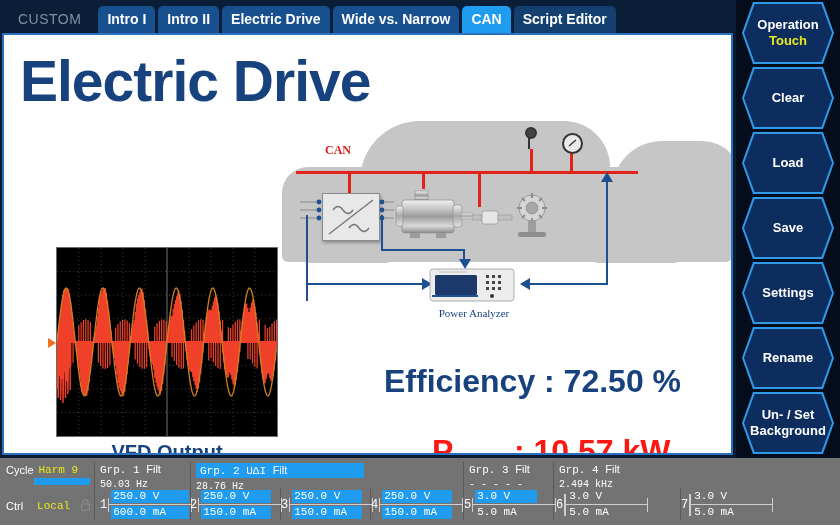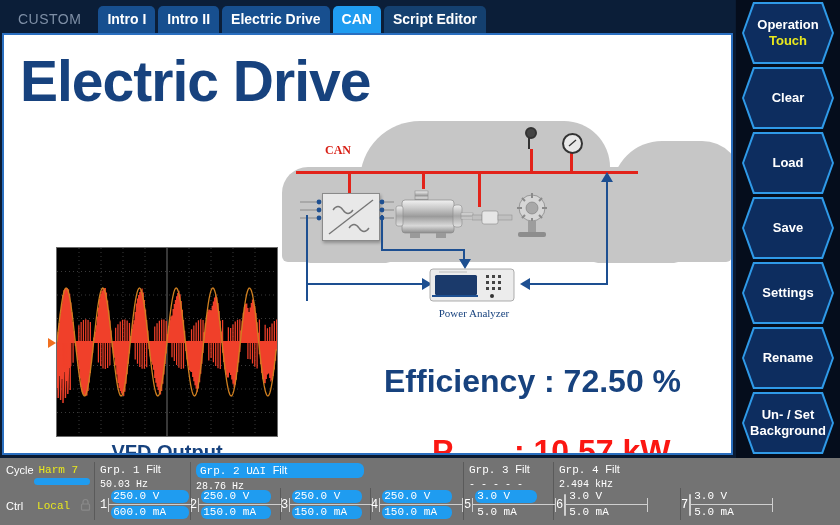--- a/index.html
+++ b/index.html
@@ -89,21 +89,21 @@
   .key .txt{position:absolute;inset:0;display:flex;flex-direction:column;align-items:center;
     justify-content:center;color:#fff;font-size:13px;font-weight:bold;line-height:1.25;text-align:center;}
   .key .txt .sub{color:#e8e81e;}
 
   
   #status{position:absolute;left:0;top:458px;width:840px;height:67px;background:#737373;color:#fff;
     font-family:"Liberation Mono",monospace;font-size:11px;}
   .vsep{position:absolute;top:4px;width:1px;height:58px;background:#5a5a5a;}
   .lbl{color:#ffffff;}
   .yel{color:#e8e81e;}
-  .bluebar{background:#1f9cf0;border-radius:6px;}
+  .bluebar{background:#1f9cf0;}
   .sec{position:absolute;top:2px;}
   .grphdr{white-space:nowrap;font-size:11px;}
   .grpfreq{white-space:nowrap;font-size:10px;color:#fff;margin-top:3px;}
   .chan{position:absolute;display:flex;align-items:center;}
   .chnum{font-size:12px;color:#fff;margin-right:1px;}
   .chbox{position:relative;width:84px;height:30px;}
   .chline{position:absolute;left:0;top:14px;width:84px;height:1px;background:#cfcfcf;}
   .chcapL{position:absolute;left:0;top:8px;width:1px;height:14px;background:#cfcfcf;}
   .chcapR{position:absolute;right:0;top:8px;width:1px;height:14px;background:#cfcfcf;}
   .chv{position:absolute;left:3px;top:0px;height:13px;line-height:13px;padding:0 2px;
@@ -114,20 +114,21 @@
 </head>
 <body>
 
 <div id="root">
 
   <div id="tabbar">
     <div class="tab custom">CUSTOM</div>
     <div class="tab normal">Intro I</div>
     <div class="tab normal">Intro II</div>
     <div class="tab normal">Electric Drive</div>
+    <div class="tab normal">Wide vs. Narrow</div>
     <div class="tab active">CAN</div>
     <div class="tab script">Script Editor</div>
   </div>
 
   <div id="panel">
 
     <div id="title">Electric Drive</div>
 
     <div id="car">
       <div class="carbody" id="carmain"></div>
@@ -371,21 +372,21 @@
           <span>Rename</span>
         </div>
     </div>
   </div>
 
   <div id="status">
 
     <div style="position:absolute;left:6px;top:6px;">
       <div style="display:flex;align-items:center;">
         <span class="lbl" style="font-family:'Liberation Sans',sans-serif;font-size:11px;">Cycle</span>
-        <span class="yel" style="margin-left:5px;font-size:11px;">Harm 7</span>
+        <span class="yel" style="margin-left:5px;font-size:11px;">Harm 9</span>
       </div>
       <div class="bluebar" style="width:56px;height:7px;margin:2px 0 0 28px;"></div>
     </div>
     <div style="position:absolute;left:6px;top:40px;display:flex;align-items:center;">
       <span class="lbl" style="font-family:'Liberation Sans',sans-serif;font-size:11px;">Ctrl</span>
       <span class="yel" style="margin-left:14px;font-size:11px;">Local</span>
       <span style="margin-left:10px;">
         <svg width="11" height="13" viewBox="0 0 11 13">
             <path d="M3 6V4a2.5 2.5 0 0 1 5 0v2" fill="none" stroke="#8a8a8a" stroke-width="1.2"></path>
             <rect x="1.5" y="6" width="8" height="6.2" rx="1" fill="none" stroke="#8a8a8a" stroke-width="1.2"></rect>

